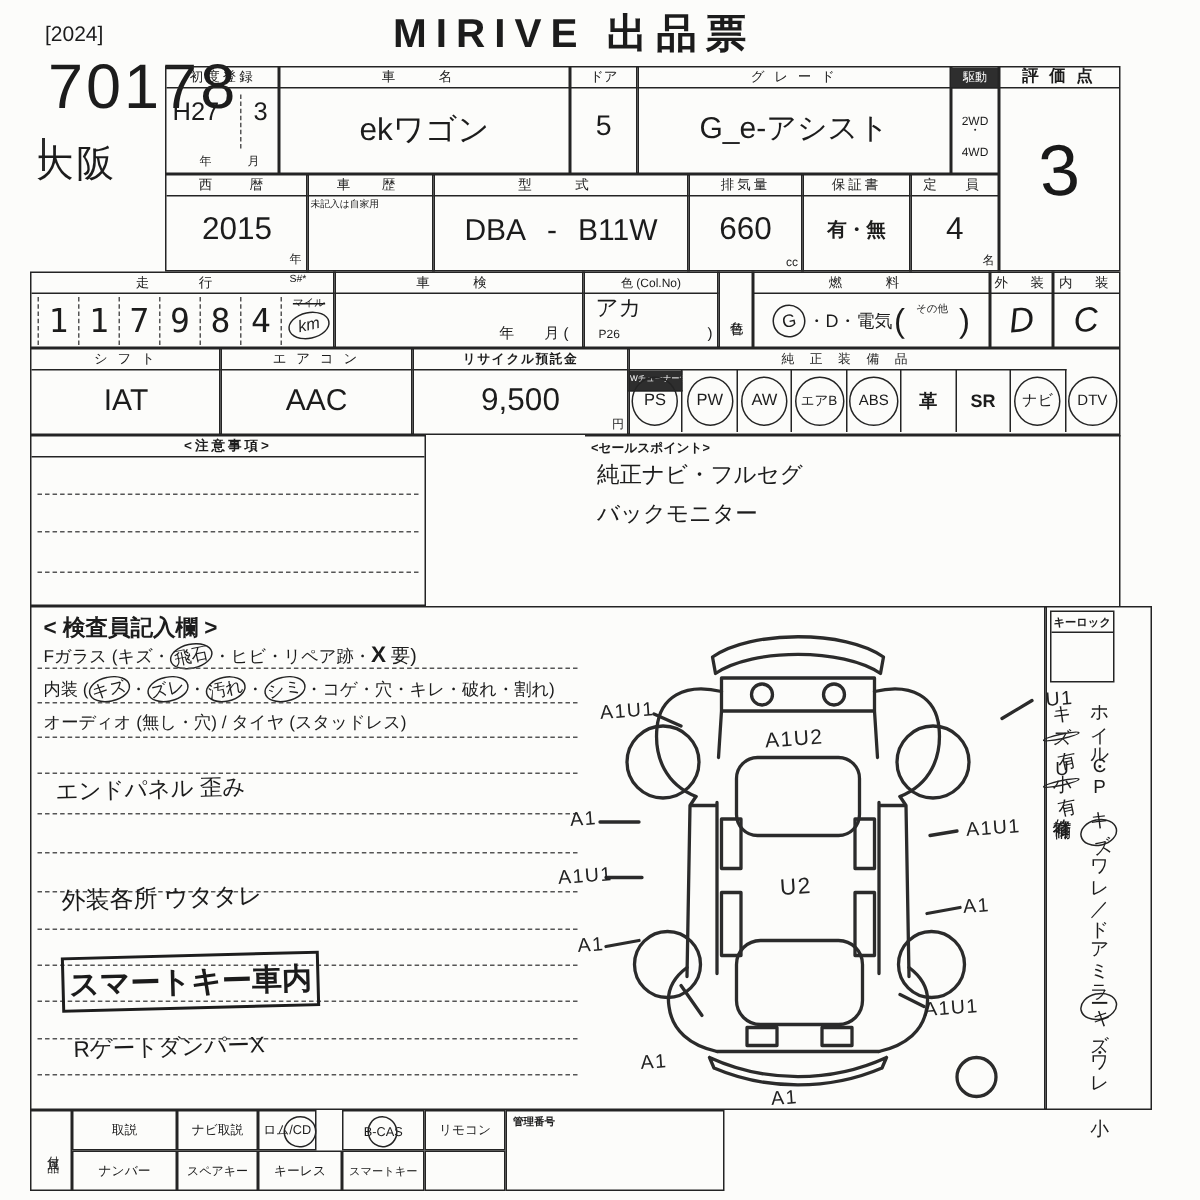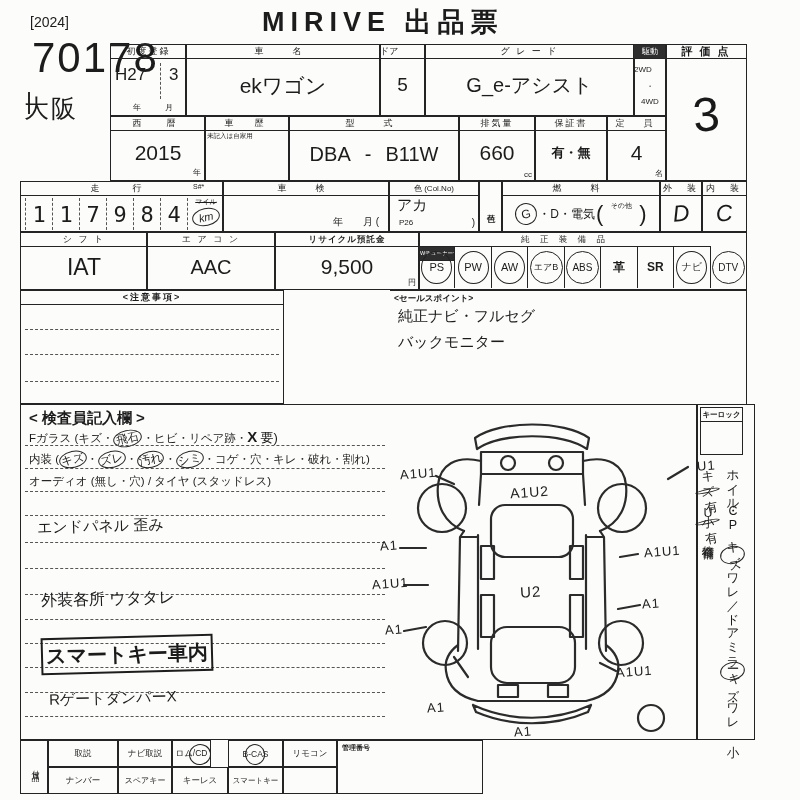--- a/index.html
+++ b/index.html
@@ -36,30 +36,30 @@
     <div class="c" style="left:4px;top:20px;font-size:17px">H27</div>
     <div class="c" style="left:49px;top:18px;height:36px;border-left:1.4px dashed #555"></div>
     <div class="c" style="left:58px;top:20px;font-size:17px">3</div>
     <div class="c tiny" style="right:5px;bottom:2px;letter-spacing:8px">年　月</div>
   </div>
   <div class="c bd" style="left:185px;top:44px;width:196px;height:72px">
     <div class="hdr" style="letter-spacing:10px">車　名</div>
     <div class="val" style="height:54px;font-size:21px">ekワゴン</div>
   </div>
   <div class="c bd" style="left:379px;top:44px;width:47px;height:72px">
-    <div class="hdr" style="text-align:left;padding-left:0;letter-spacing:0">ドア</div>
+    <div class="hdr" style="text-align:center;padding-left:0;letter-spacing:0">ドア</div>
     <div class="val" style="height:52px;font-size:19px">5</div>
   </div>
   <div class="c bd" style="left:424px;top:44px;width:211px;height:72px">
     <div class="hdr">グ レ ー ド</div>
     <div class="val" style="height:52px;font-size:20px">G_e-アシスト</div>
   </div>
   <div class="c bd" style="left:633px;top:44px;width:34px;height:72px">
     <div class="hdr inv" style="letter-spacing:0;font-size:8px">駆動</div>
-    <div class="c" style="left:0;top:20px;width:100%;font-size:8px">2WD</div>
+    <div class="c" style="left:0;top:31px;width:100%;text-align:center;font-size:8px">2WD</div>
     <div class="c" style="left:0;top:36px;width:100%;text-align:center;font-size:8px">・</div>
     <div class="c" style="left:0;top:52px;width:100%;text-align:center;font-size:8px">4WD</div>
   </div>
   <div class="c bd" style="left:665px;top:44px;width:82px;height:137px">
     <div class="hdr" style="font-size:11px;font-weight:bold">評 価 点</div>
     <div class="val hw" style="height:110px;font-size:48px">3</div>
   </div>
 
   <div class="c bd" style="left:110px;top:116px;width:96px;height:65px">
     <div class="hdr" style="letter-spacing:8px">西　暦</div>
@@ -136,21 +136,21 @@
     <div class="hdr" style="letter-spacing:3px">外　装</div>
     <div class="val hw" style="height:34px;font-size:23px;font-style:italic">D</div>
   </div>
   <div class="c bd" style="left:701px;top:181px;width:46px;height:51px">
     <div class="hdr" style="letter-spacing:3px">内　装</div>
     <div class="val hw" style="height:34px;font-size:23px;font-style:italic">C</div>
   </div>
 
   <div class="c bd" style="left:20px;top:232px;width:128px;height:58px">
     <div class="hdr">シ フ ト</div>
-    <div class="val" style="height:40px;font-size:23px">IAT</div>
+    <div class="val" style="height:40px;font-size:20px">IAT</div>
   </div>
   <div class="c bd" style="left:146px;top:232px;width:130px;height:58px">
     <div class="hdr">エ ア コ ン</div>
     <div class="val" style="height:40px;font-size:20px">AAC</div>
   </div>
   <div class="c bd" style="left:274px;top:232px;width:146px;height:58px">
     <div class="hdr" style="letter-spacing:1px;font-size:8.5px;font-weight:bold">リサイクル預託金</div>
     <div class="val" style="height:40px;font-size:21px">9,500</div>
     <div class="c tiny" style="right:3px;bottom:1px">円</div>
   </div>
@@ -261,21 +261,21 @@
   <div class="anno" style="left:380px;top:538px">A1</div>
   <div class="anno" style="left:372px;top:576px">A1U1</div>
   <div class="anno" style="left:385px;top:622px">A1</div>
   <div class="anno" style="left:644px;top:544px">A1U1</div>
   <div class="anno" style="left:520px;top:583px;font-size:15px">U2</div>
   <div class="anno" style="left:642px;top:596px">A1</div>
   <div class="anno" style="left:616px;top:664px">A1U1</div>
   <div class="anno" style="left:427px;top:700px">A1</div>
   <div class="anno" style="left:514px;top:724px">A1</div>
 
-  <div class="c bd" style="left:696px;top:404px;width:59px;height:336px">
+  <div class="c bd" style="left:696px;top:404px;width:72px;height:336px">
     <div class="c bd" style="left:3px;top:2px;width:43px;height:48px">
       <div class="hdr" style="letter-spacing:0;font-size:7.5px;font-weight:bold">キーロック</div>
     </div>
     <div class="c vtx" style="left:1px;top:56px;width:47px;height:276px;font-size:12.5px;line-height:23px">
       <span>ホイル・CPキ</span><span class="oval hov" style="padding:1px 0">ズ</span><span>ワレ／ドアミラー</span><span class="oval hov" style="padding:1px 0">キ</span><span>ズ・ワレ</span><span>　小キズ</span><span class="oval hov" style="padding:1px 0">有</span><span>　小U</span><span class="oval hov" style="padding:1px 0">有</span><span>　補修有</span>
     </div>
   </div>
 
   <div class="c bd val" style="left:20px;top:740px;width:28px;height:54px">
     <div class="vtx" style="font-size:8px;letter-spacing:2px">付属品</div>

